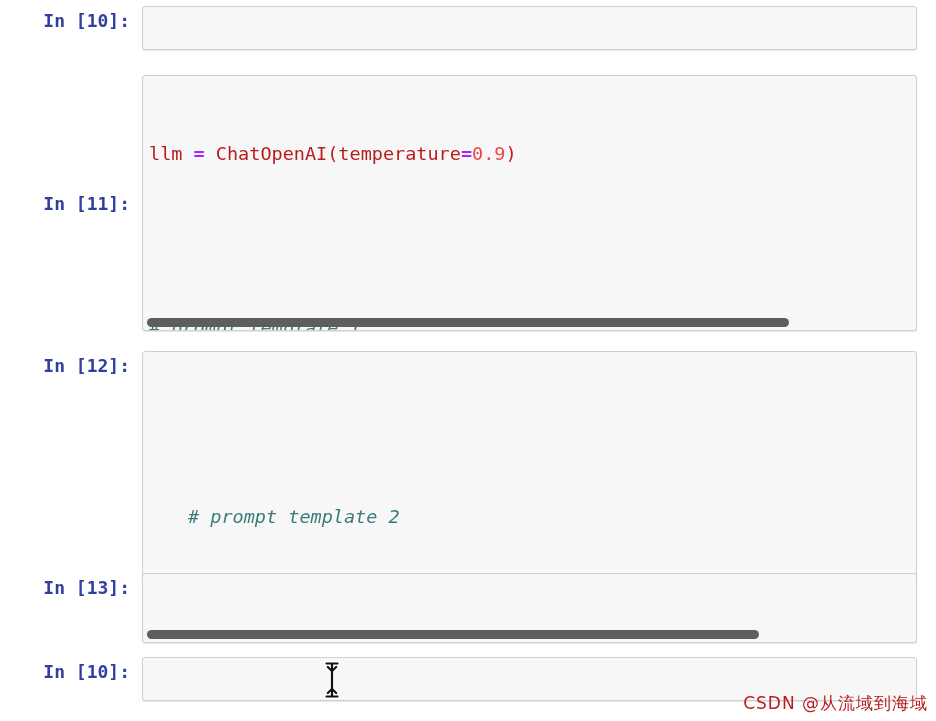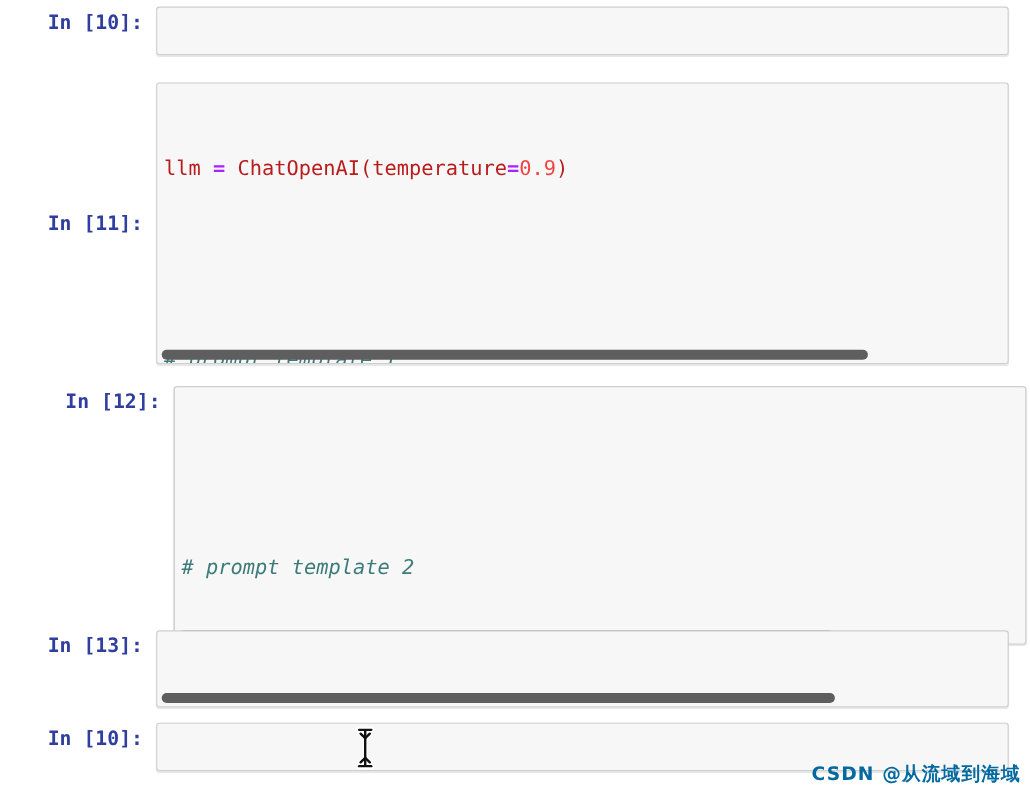--- a/index.html
+++ b/index.html
@@ -82,27 +82,26 @@
     position: absolute;
     pointer-events: none;
     z-index: 50;
   }
 
   
   .watermark {
     position: absolute;
     right: 8px;
     bottom: 6px;
-    color: #0369a1;
+    color: #b91c1c;
     font-family: "DejaVu Sans", sans-serif;
     font-size: 17px;
     letter-spacing: 1px;
     white-space: nowrap;
     user-select: none;
-    font-weight: bold;
   }
 </style>
 </head>
 <body>
 
 <div id="page">
 
   <div class="cell-row" style="top:6px;">
     <div class="prompt">In [10]:</div>
     <div class="input-area" style="height:44px;">
@@ -123,23 +122,23 @@
         
         
         
         
         
       </div>
       <div class="hscroll" style="width:642px;"></div>
     </div>
   </div>
 
-  <div class="cell-row" style="top:351px;margin-left:16px;">
+  <div class="cell-row" style="top:351px;">
     <div class="prompt">In [12]:</div>
-    <div class="input-area" style="height:235px;">
+    <div class="input-area" style="height:235px;padding-left:39px;">
       <div class="code">
         <span class="ln"> </span>
         <span class="ln"><span class="cmt"># prompt template 2</span></span>
         
         
         
         
         
       </div>
       <div class="hscroll" style="width:595px;"></div>

